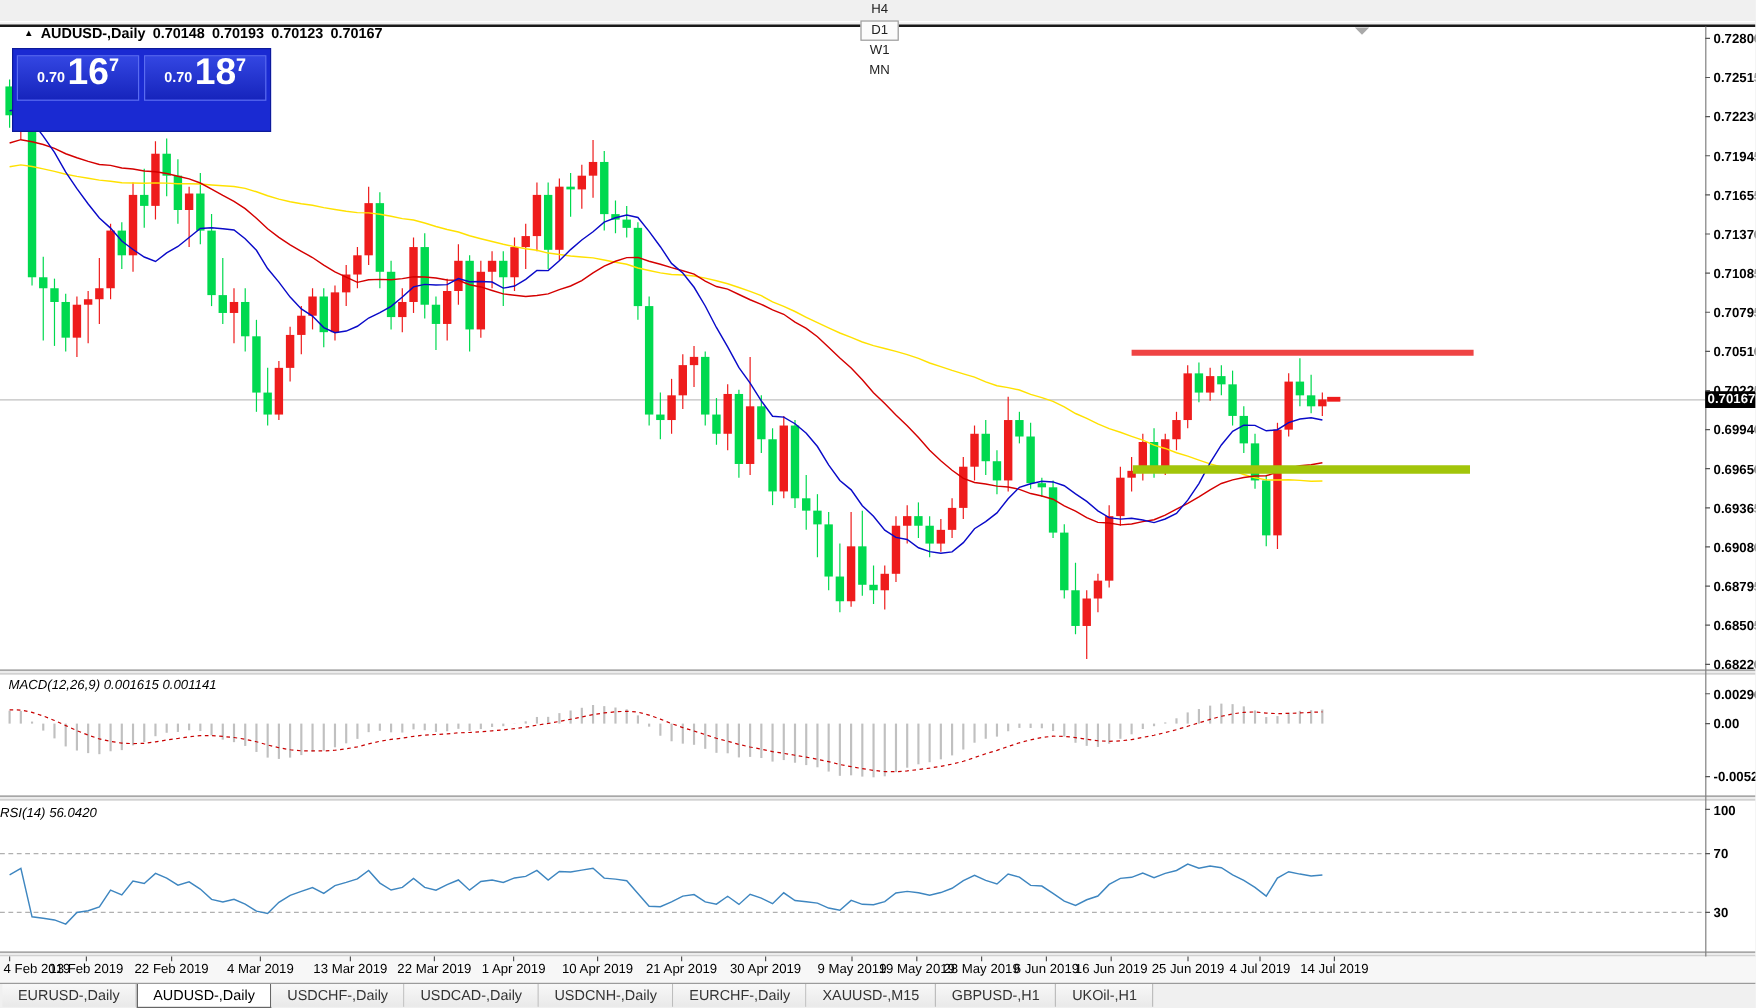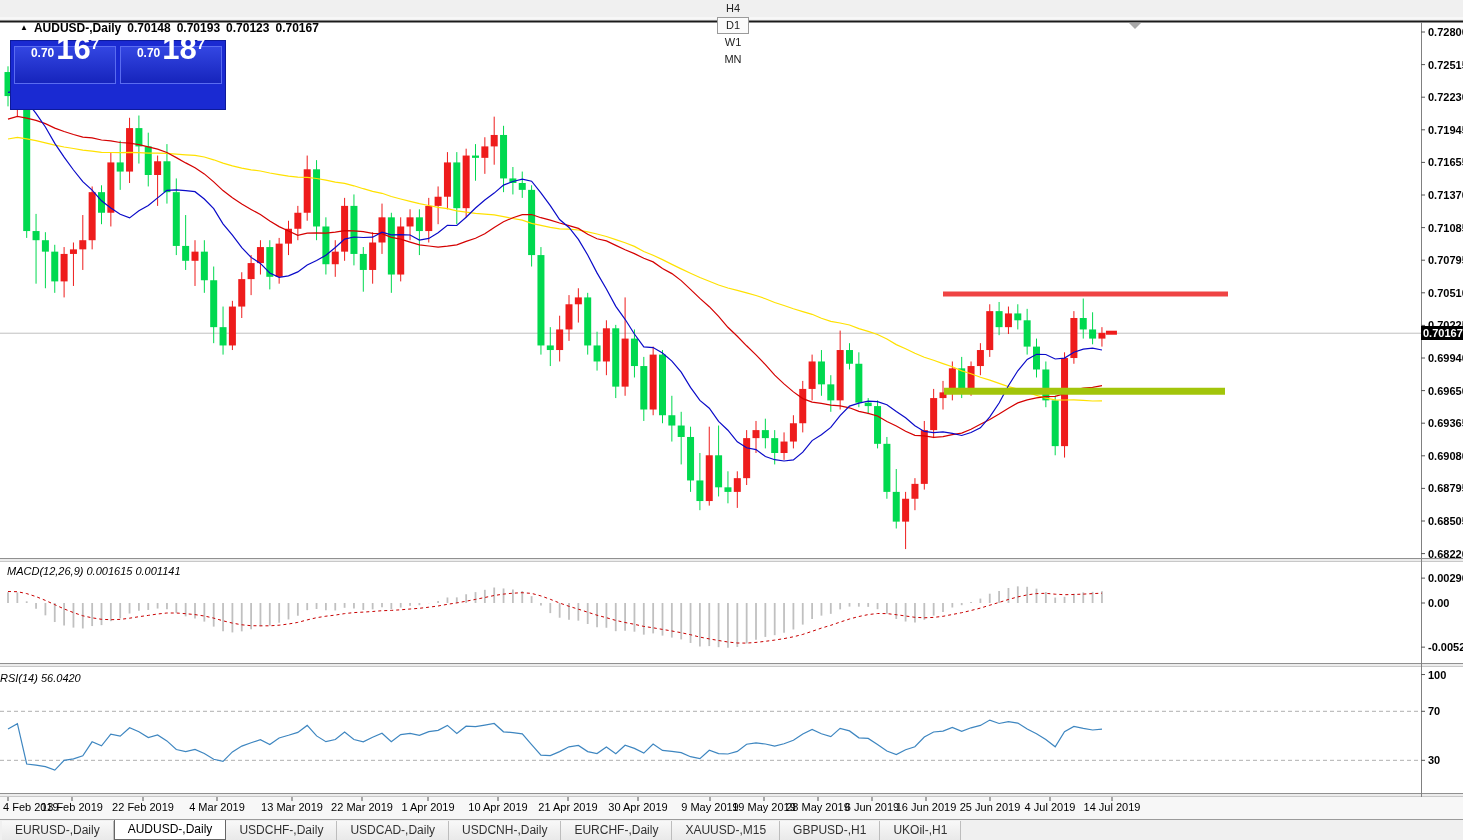--- a/index.html
+++ b/index.html
@@ -26,42 +26,42 @@
     z-index:7;box-sizing:border-box;padding:3px 4px;box-shadow:0 0 0 1px #0d1a9a inset;}
   #tp-row1{display:flex;align-items:stretch;height:24px;gap:2px;}
   .tp-btn{flex:0 0 44px;background:linear-gradient(#4d61f0,#1e2ec6);border:1px solid #7384f4;
     color:#fff;font-size:12px;font-weight:700;text-align:center;line-height:22px;cursor:pointer;}
   .spin{flex:0 0 21px;background:linear-gradient(#fcfcfc,#d8dce4);border:1px solid #aab;
     font-size:8px;color:#3355bb;text-align:center;line-height:20px;cursor:pointer;padding:0;}
   #tp-amount{flex:1 1 auto;border:1px solid #99a;background:#fff;color:#000;font-size:13px;
     text-align:right;padding:0 6px;font-family:"Liberation Sans",sans-serif;}
   #tp-row2{display:flex;gap:4px;margin-top:3px;height:38px;}
   .quote{flex:1;background:linear-gradient(#3346e2,#1624bc);border:1px solid #5a6cf0;color:#fff;
-    display:flex;align-items:flex-end;justify-content:center;padding-bottom:19px;cursor:pointer;}
+    display:flex;align-items:flex-end;justify-content:center;padding-bottom:8px;cursor:pointer;}
   .quote .pfx{font-size:12px;font-weight:700;margin-right:2px;line-height:22px;}
   .quote .big{font-size:31px;font-weight:700;line-height:30px;}
   .quote .sup{font-size:15px;font-weight:700;line-height:12px;position:relative;top:-14px;}
 
   
   .ind-label{position:absolute;z-index:6;font-size:11px;color:#000;white-space:nowrap;font-style:italic;}
   #macd-label{left:7px;top:565px;}
   #rsi-label{left:0;top:672px;}
 
   
   #price-badge{position:absolute;left:1421px;top:326px;width:42px;height:14px;background:#000;
     color:#fff;font-size:11px;font-weight:700;line-height:14px;text-align:left;
     padding-left:2px;box-sizing:border-box;z-index:6;}
 
   
   #scroll-marker{position:absolute;left:1129px;top:23px;width:0;height:0;z-index:6;
     border-left:6px solid transparent;border-right:6px solid transparent;border-top:6px solid #a9a9a9;}
 
   
   #tab-bar{position:absolute;left:0;top:819px;width:1463px;height:21px;background:#f0f0f0;
-    border-top:1px solid #9b9b9b;display:flex;align-items:center;padding-left:2px;
+    border-top:1px solid #9b9b9b;display:flex;align-items:flex-start;padding-left:2px;
     box-sizing:border-box;z-index:5;}
   .chart-tab{font-size:12px;color:#333;padding:0 13px;line-height:19px;cursor:pointer;
     background:linear-gradient(#f8f8f8,#e9e9e9);border-right:1px solid #bdbdbd;white-space:nowrap;}
   .chart-tab.active{background:#fff;border:1px solid #666;border-top:none;color:#000;}
 </style>
 </head>
 <body>
 
 <div id="stage">
 

